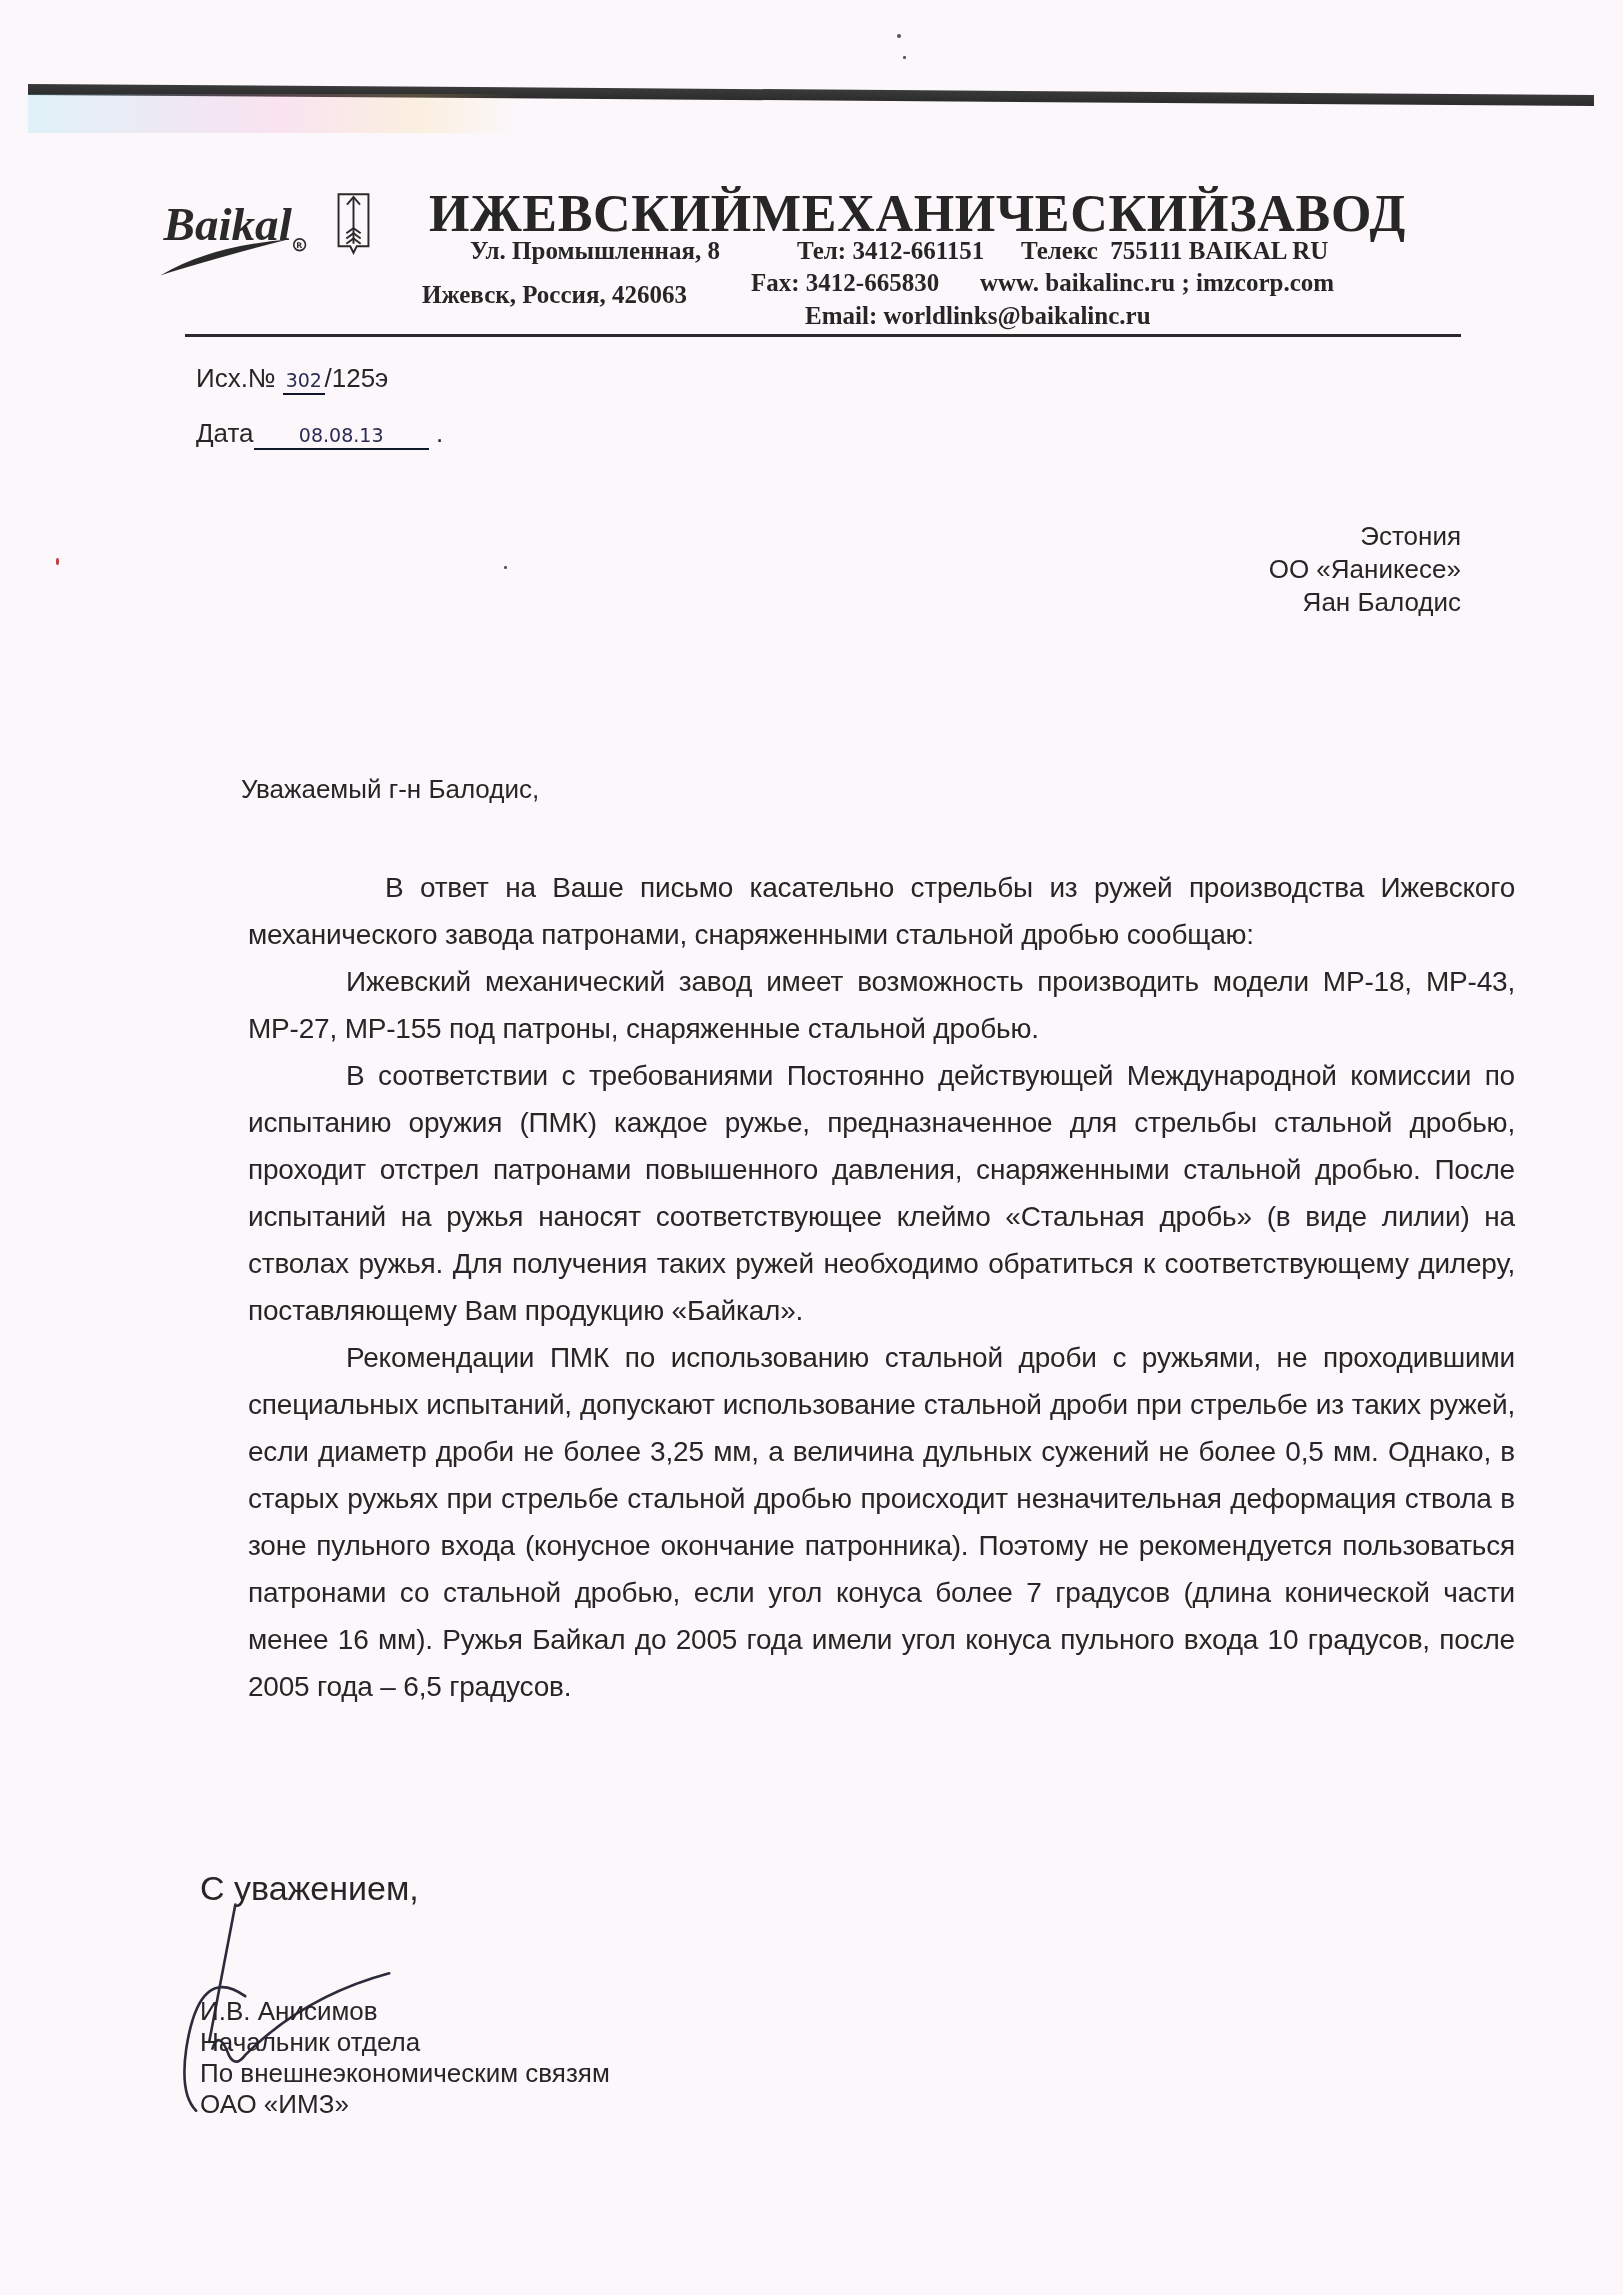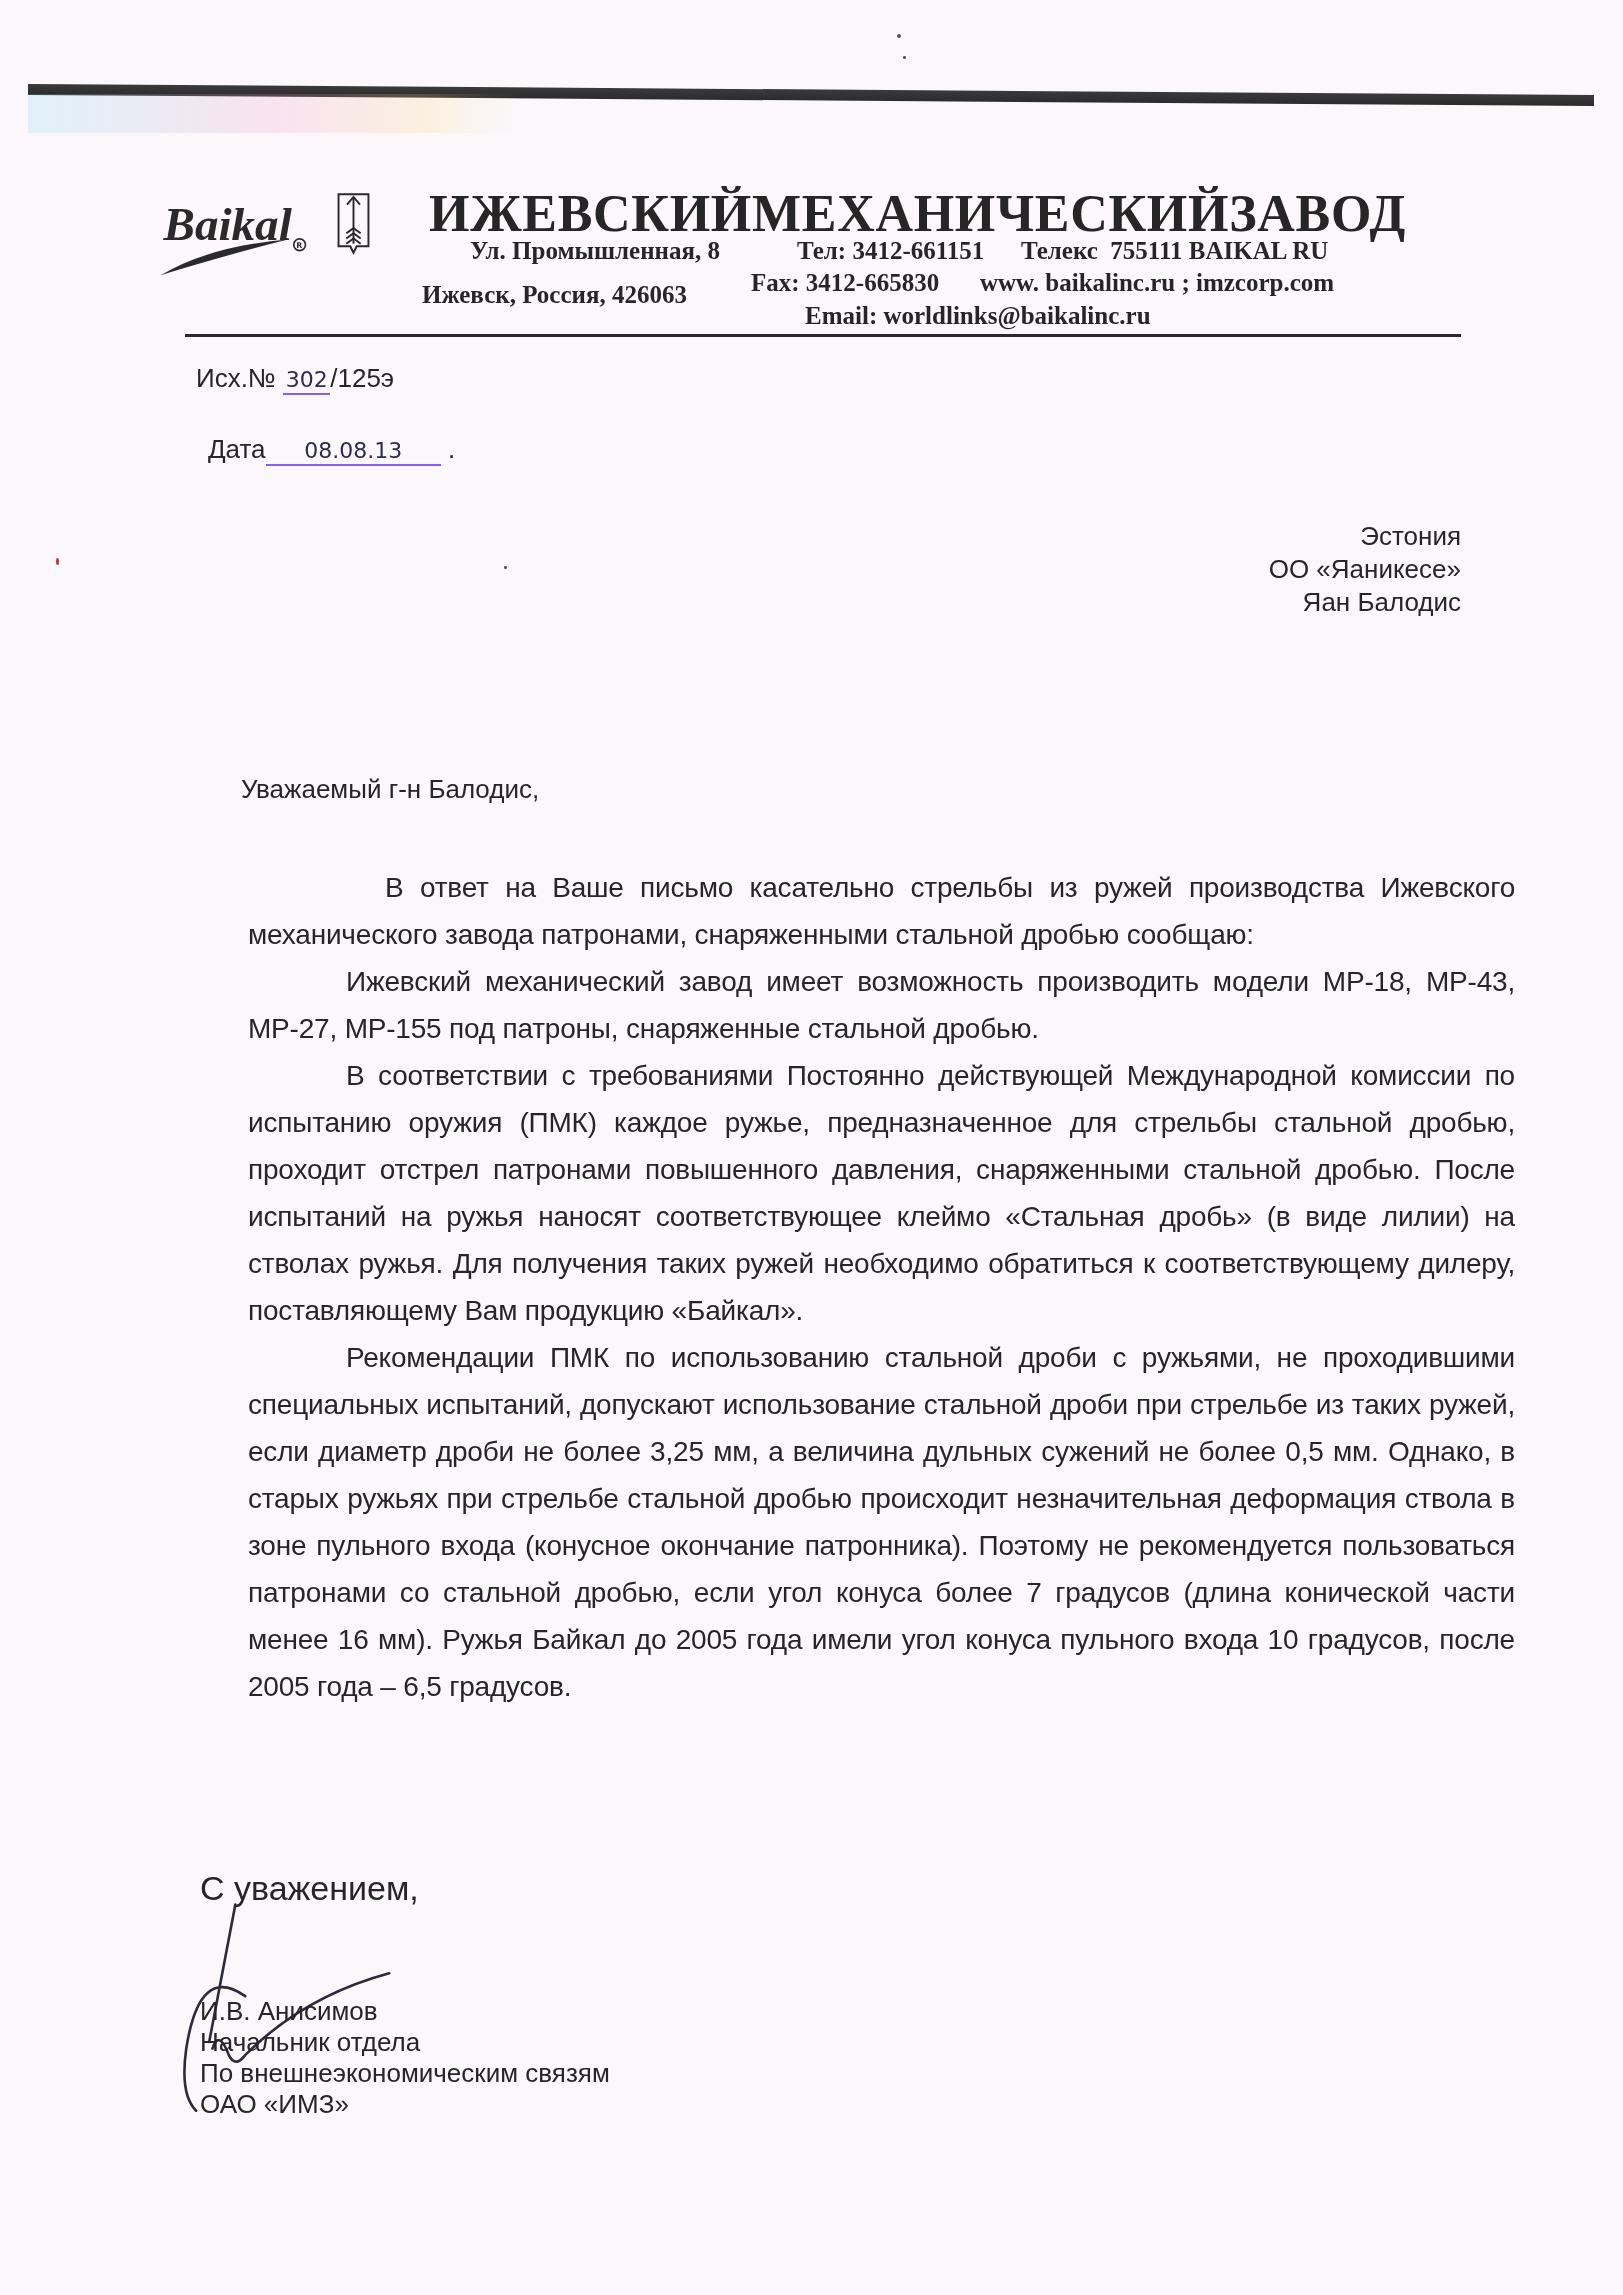--- a/index.html
+++ b/index.html
@@ -32,22 +32,22 @@
   .hdr-line {
     position: absolute; font-family: "Liberation Serif", serif; font-weight: bold;
     font-size: 25px; line-height: 29px; white-space: pre;
   }
   .hdr-rule {
     position: absolute; left: 185px; top: 334px; width: 1276px; height: 2.6px;
     background: #2a2a2a;
   }
   .ref { position: absolute; left: 196px; font-size: 26px; line-height: 31px; }
   .hand {
-    font-family: "DejaVu Sans", sans-serif; font-size: 22px; color: #2b2b55;
-    border-bottom: 2px solid #8b5cf6; display: inline-block; padding: 0 2.6px; line-height: 26px;
+    font-family: "DejaVu Sans", sans-serif; font-size: 19px; color: #2b2b55;
+    border-bottom: 2px solid #0f172a; display: inline-block; padding: 0 2.6px; line-height: 26px;
   }
   .addressee {
     position: absolute; right: 162px; top: 520px; text-align: right;
     font-size: 26px; line-height: 33px; margin-left: 8px;
   }
   .salutation { position: absolute; left: 241px; top: 774px; font-size: 26px; }
   .body-text {
     position: absolute; left: 212px; top: 864px; width: 1267px;
     font-size: 28px; line-height: 47px; text-align: justify;
     letter-spacing: -0.2px;
@@ -95,21 +95,21 @@
   <div class="hdr-line" style="left:823px; top:88px;">www. baikalinc.ru ; imzcorp.com</div>
 
   <div class="hdr-line" style="left:648px; top:121px;">Email: worldlinks@baikalinc.ru</div>
 </div>
 <div class="hdr-rule"></div>
 
 <div class="ref" style="top:363px;">
   <span>Исх.№</span>
   <span class="hand">302</span><span>/125э</span>
 </div>
-<div class="ref" style="top:434px;margin-left:12px;">
+<div class="ref" style="top:418px;">
   <span>Дата</span><span class="hand" style="min-width:170px; text-align:center;">08.08.13</span>
   <span>.</span>
 </div>
 
 <div class="addressee">
   <div>Эстония</div>
   <div>ОО «Яаникесе»</div>
   <div>Яан Балодис</div>
 </div>
 

